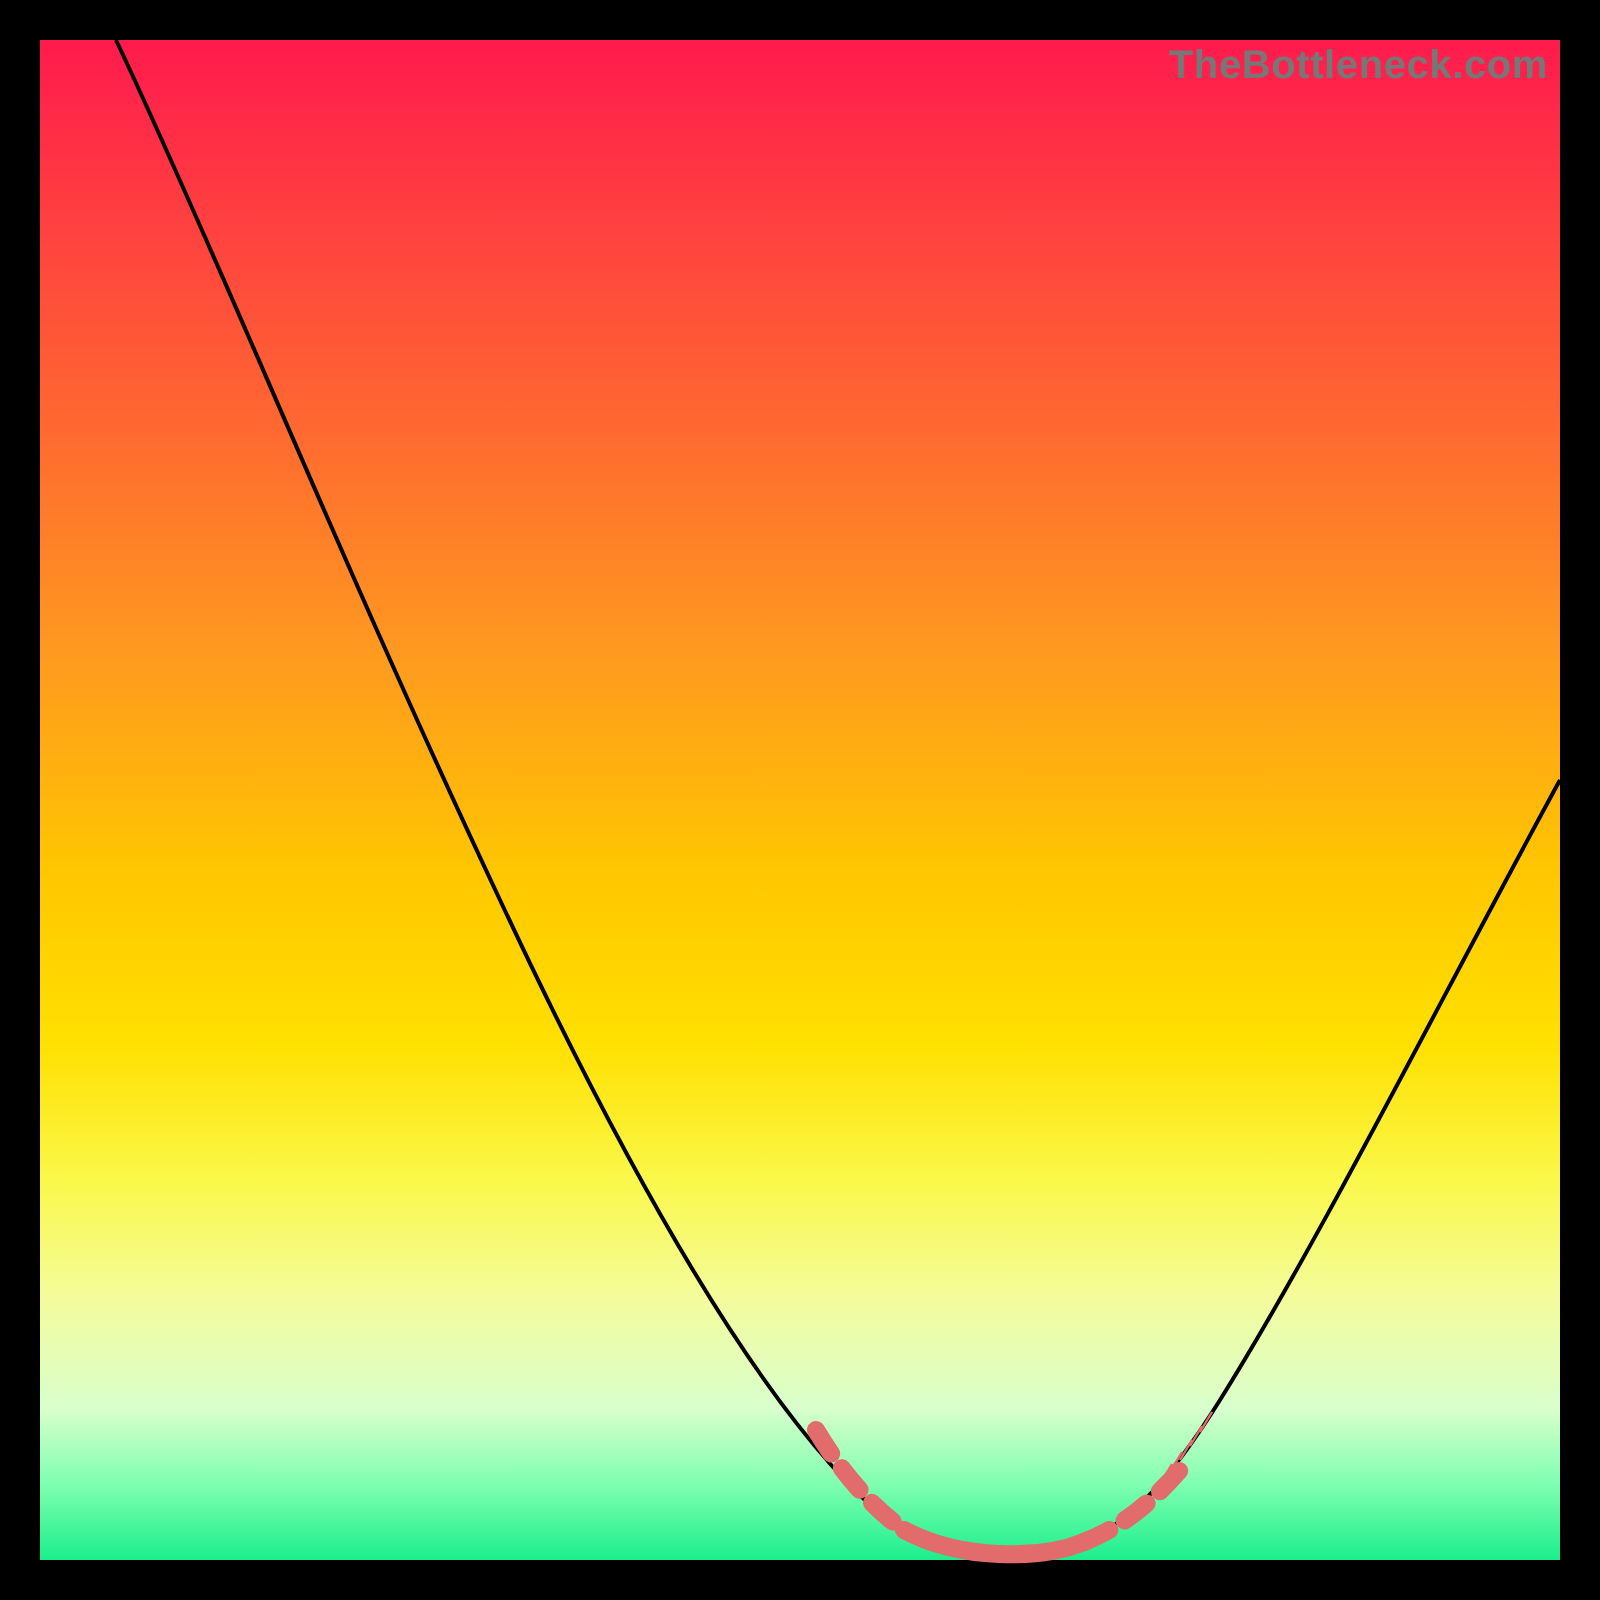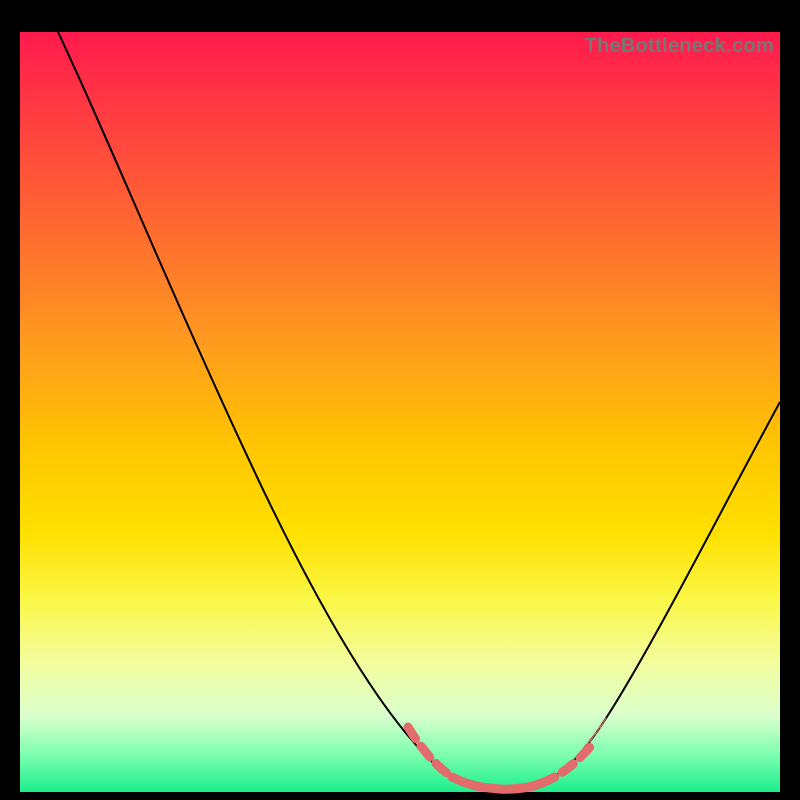--- a/index.html
+++ b/index.html
@@ -13,21 +13,21 @@
   }
   .frame {
     position: relative;
     width: 800px;
     height: 800px;
     background: #000;
   }
   .plot-area {
     position: absolute;
     left: 20px;
-    top: 32px;
+    top: 20px;
     width: 760px;
     height: 760px;
     background: linear-gradient(to bottom,
       #ff1a4d 0%,
       #ff4040 12%,
       #ff6a30 26%,
       #ff9820 40%,
       #ffc700 55%,
       #ffe000 66%,
       #faf84a 75%,

